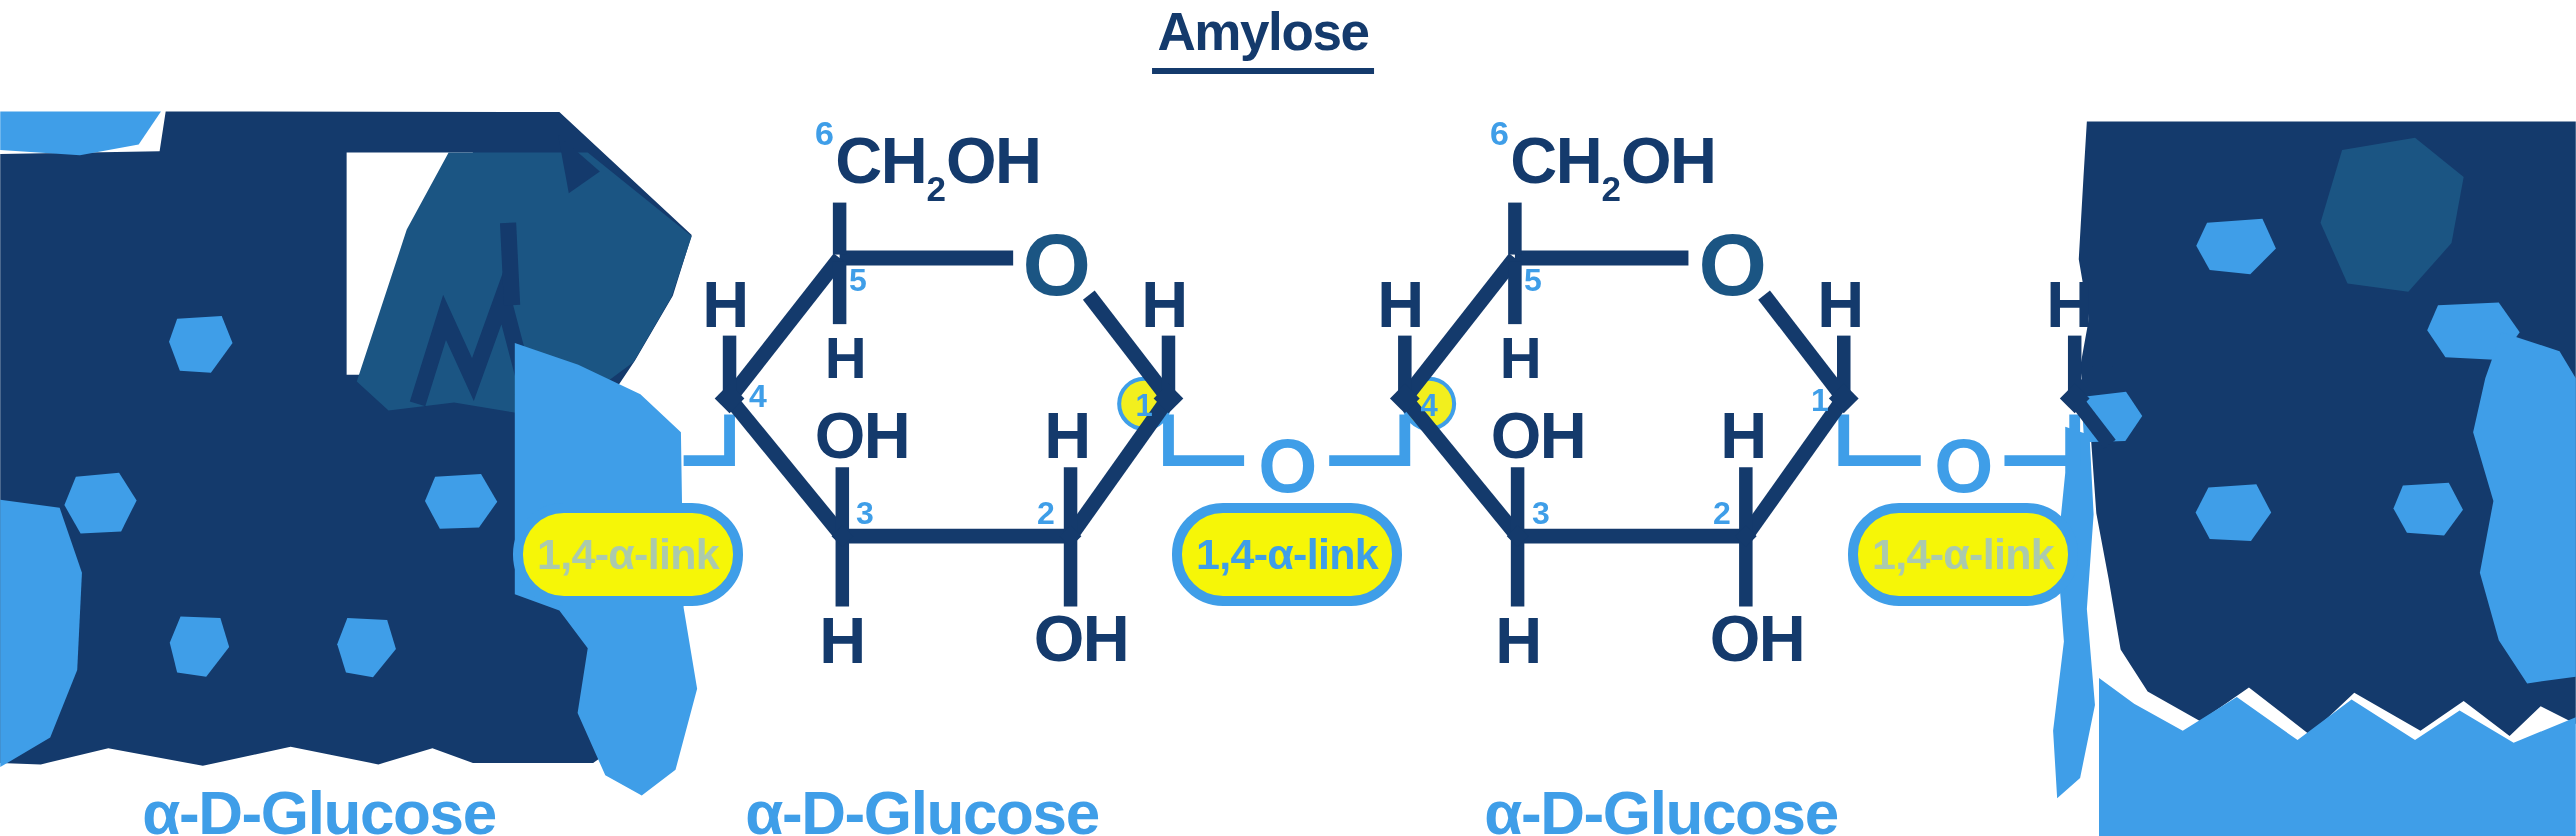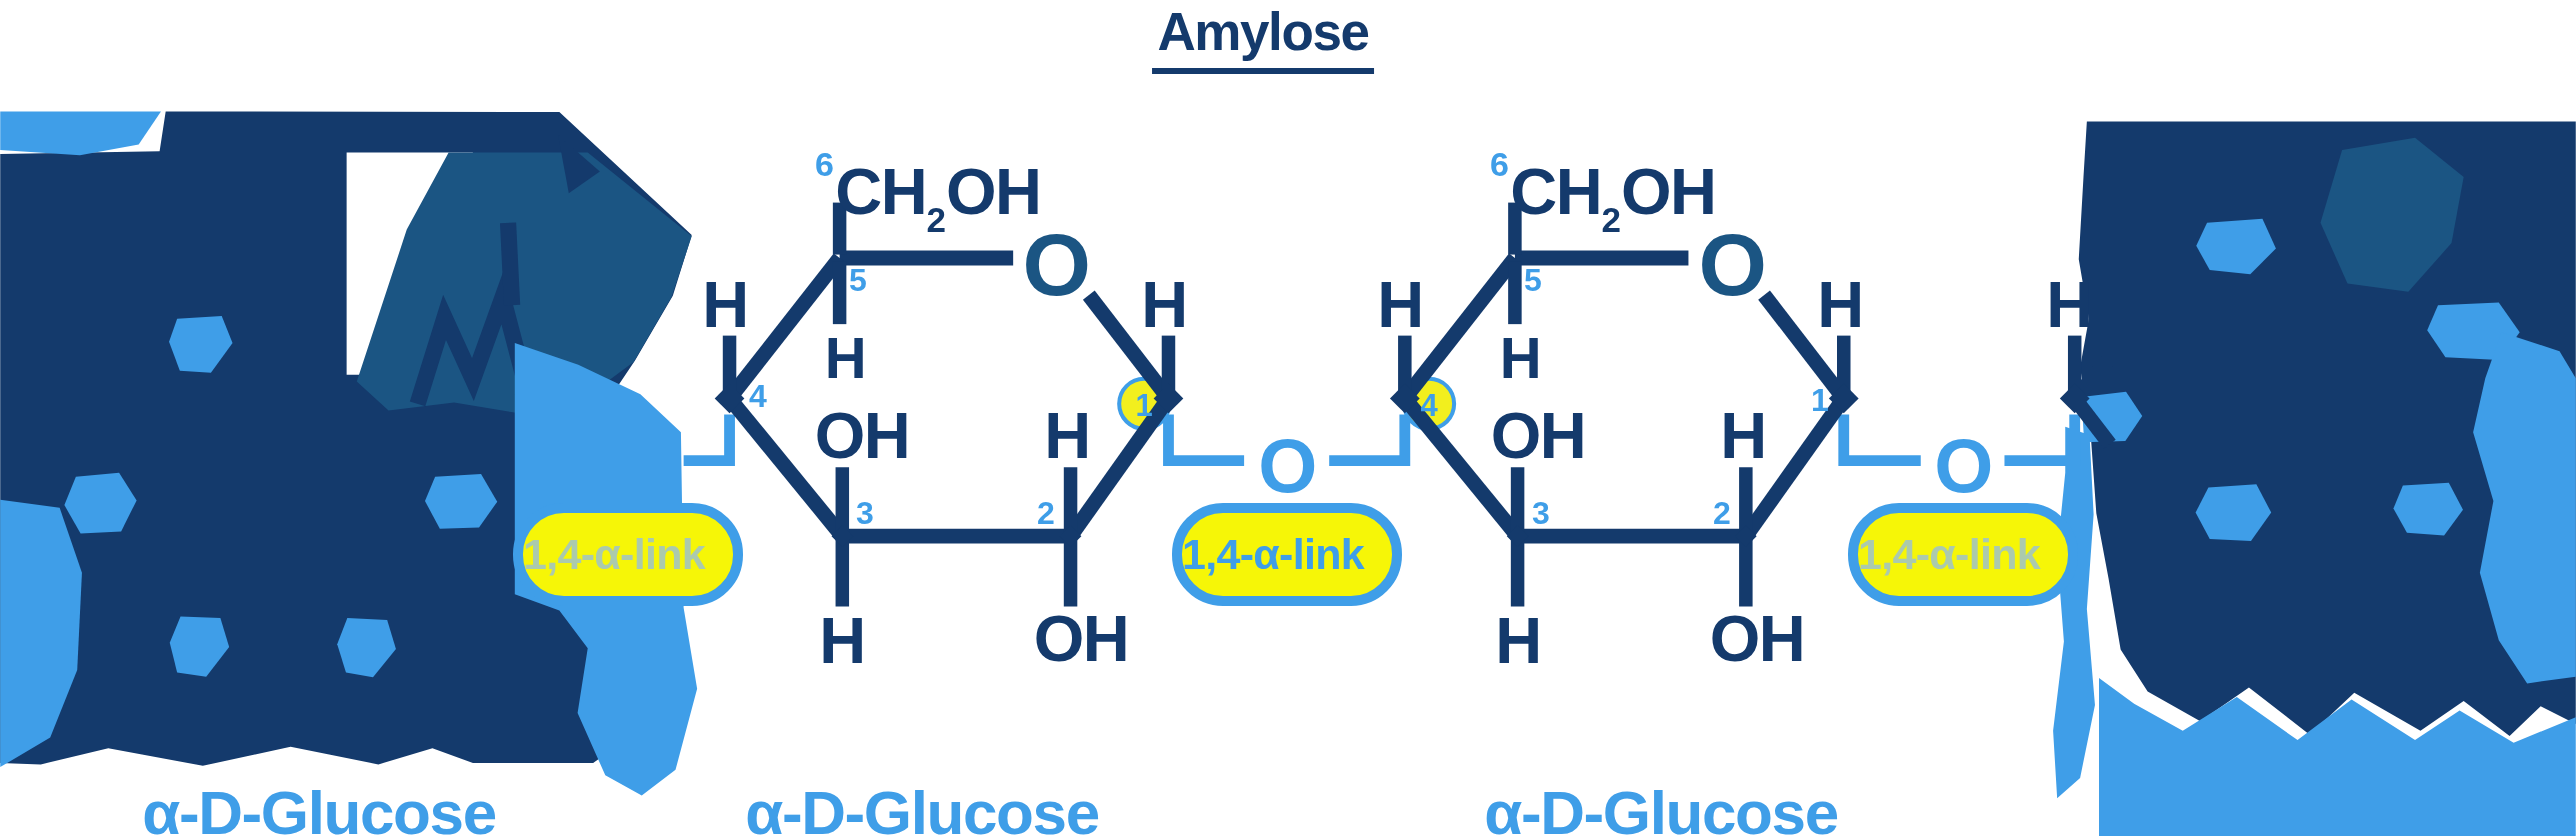--- a/index.html
+++ b/index.html
@@ -19,25 +19,25 @@
        white-space:nowrap;line-height:1;letter-spacing:-1.4px;}
   .atom{font-size:65px;}
   .atom-sm{font-size:58px;}
   .ring-o{font-size:88px;color:var(--steel);}
   .glyc-o{font-size:76px;color:var(--light-blue);}
   .num{font-size:32px;color:var(--light-blue);letter-spacing:0;}
   .num-circ{font-size:31px;color:var(--light-blue);letter-spacing:0;}
   .page-title{position:absolute;transform:translateX(-50%);font-size:53px;font-weight:bold;
        color:var(--navy);border-bottom:6px solid var(--navy);padding:0 5.4px 5.4px 5.4px;letter-spacing:-1.4px;}
   .ch2oh{position:absolute;font-size:65px;font-weight:bold;color:var(--navy);line-height:1;
-       white-space:nowrap;letter-spacing:-1.4px;margin-top:31px;}
+       white-space:nowrap;letter-spacing:-1.4px;}
   .ch2oh .sup6{font-size:34px;color:var(--light-blue);vertical-align:38px;margin-right:1.4px;letter-spacing:0;}
   .ch2oh .sub2{font-size:35px;vertical-align:-17.6px;letter-spacing:0;}
   .link-box{position:absolute;width:230px;height:103px;border-radius:51px;background:var(--yellow);
-       border:10px solid var(--light-blue);display:flex;align-items:center;justify-content:flex-start;
+       border:10px solid var(--light-blue);display:flex;align-items:center;justify-content:center;
        font-size:43px;font-weight:bold;letter-spacing:-0.7px;}
   .link-box.active{color:var(--light-blue);}
   .link-box.faded{color:var(--faded-link-text);}
   .unit-label{position:absolute;transform:translateX(-50%);font-size:62px;font-weight:bold;
        color:var(--light-blue);letter-spacing:-1.4px;white-space:nowrap;}
 </style>
 </head>
 <body>
 
 <div class="stage">

